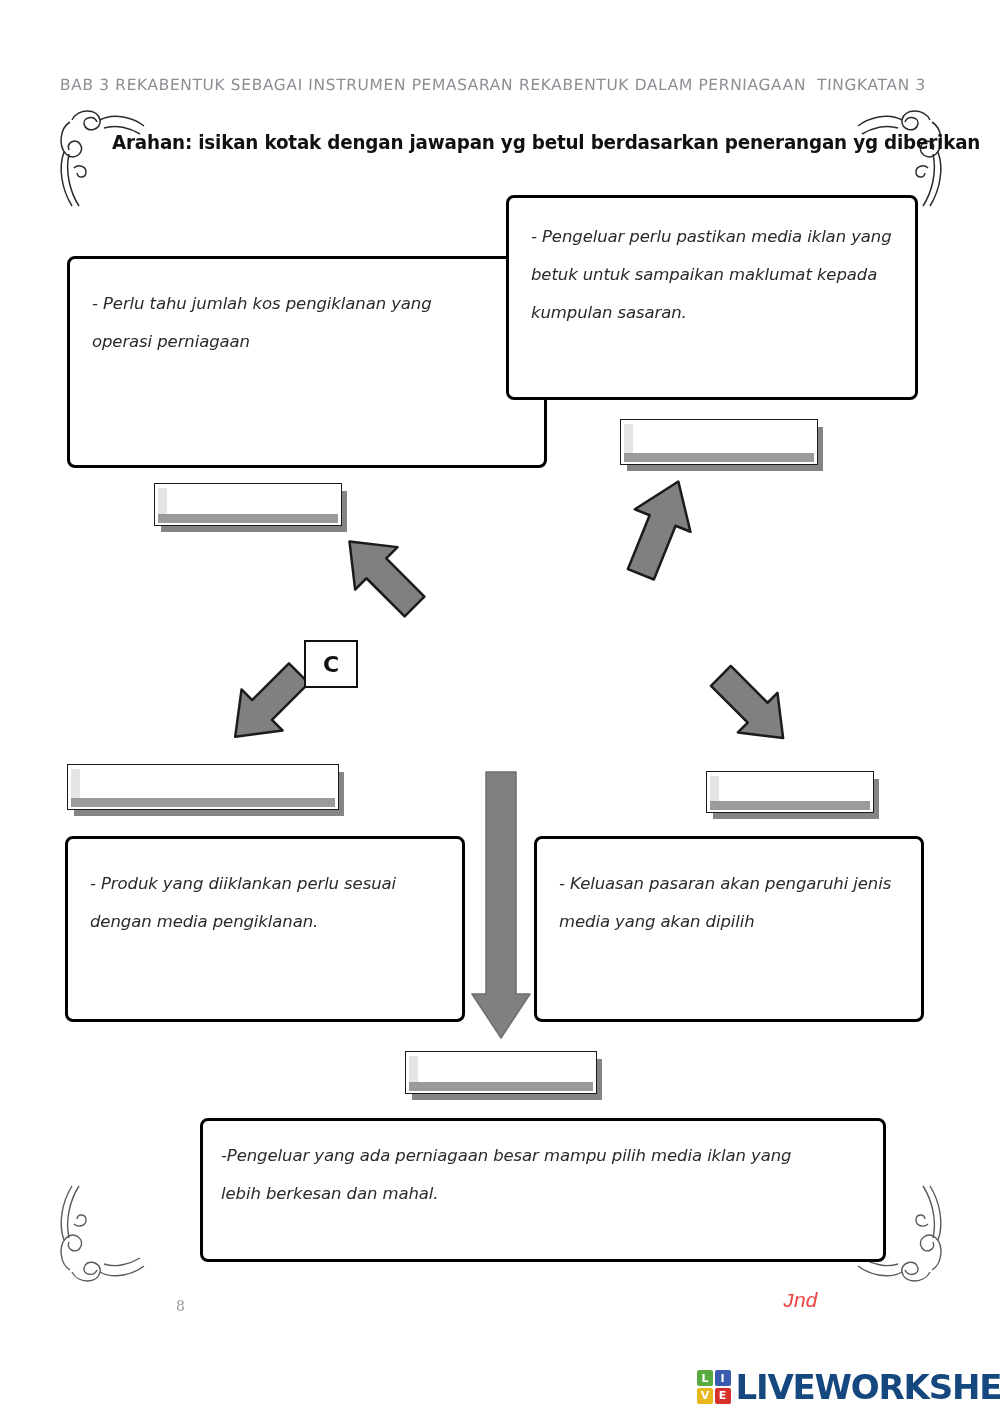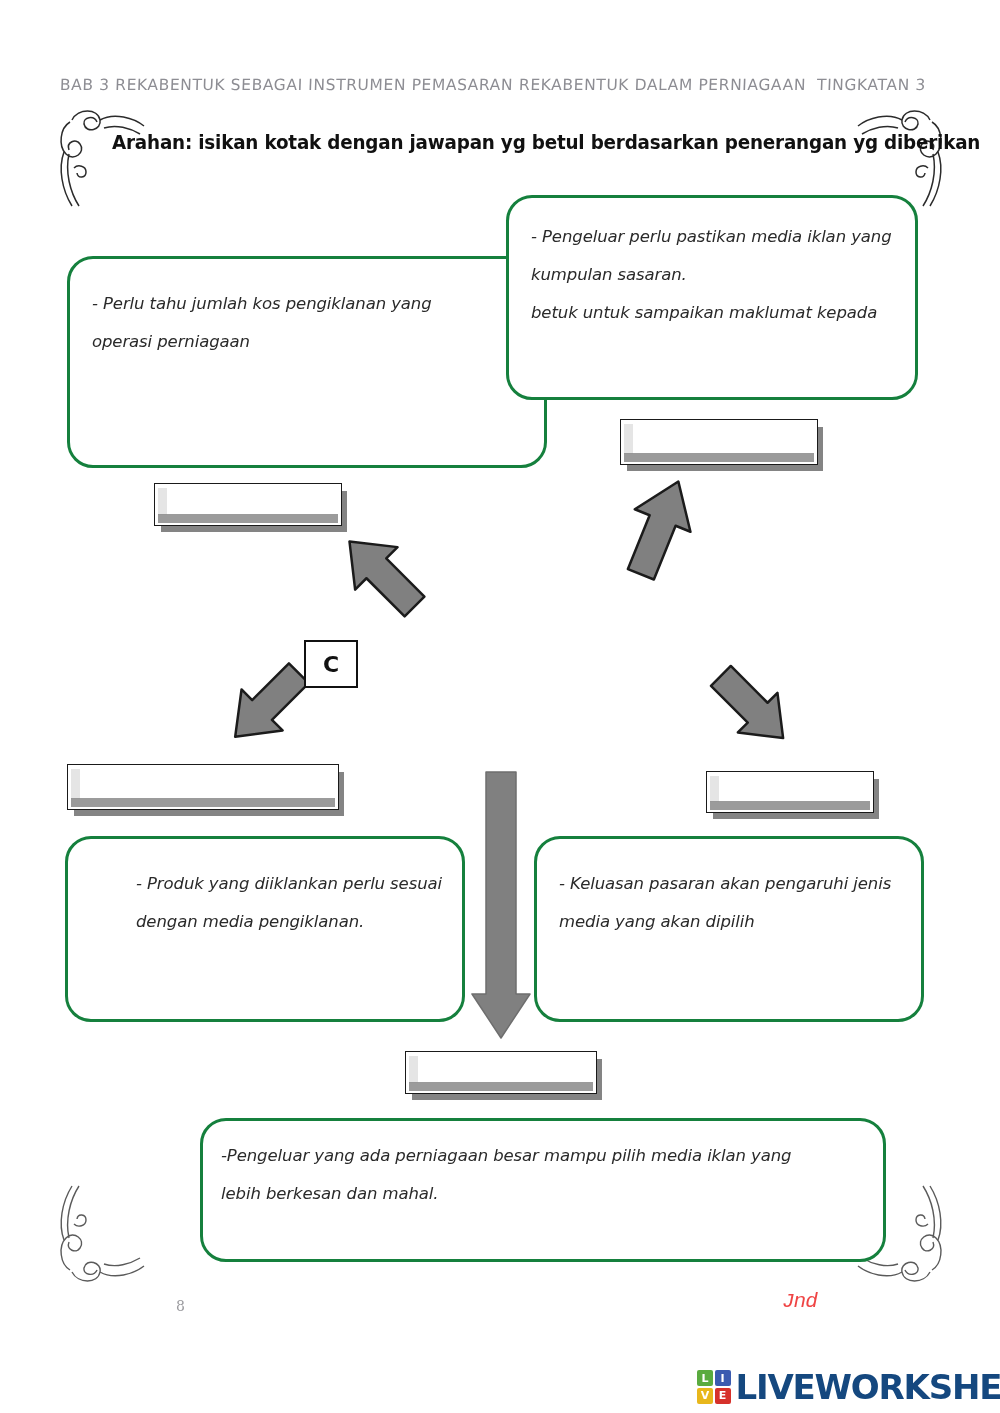--- a/index.html
+++ b/index.html
@@ -51,22 +51,22 @@
   }
 
   
   .swirl { position: absolute; }
   .swirl svg { display: block; }
 
   
   .cbox {
     position: absolute;
     box-sizing: border-box;
-    border: 3px solid #15803d;
-    border-radius: 26px;
+    border: 3px solid #000000;
+    border-radius: 8px;
     background: #ffffff;
   }
   .cbox .txt {
     position: absolute;
     left: 22px;
     right: 18px;
     font-family: "DejaVu Sans", sans-serif;
     font-style: italic;
     font-size: 16.5px;
     line-height: 38px;
@@ -275,22 +275,22 @@
   <div class="cbox" style="left:67px;top:256px;width:480px;height:212px;">
     <div class="txt" style="top:26px;">
       <div>- Perlu tahu jumlah kos pengiklanan yang</div>
       <div>operasi perniagaan</div>
     </div>
   </div>
 
   <div class="cbox" style="left:506px;top:195px;width:412px;height:205px;">
     <div class="txt" style="top:20px;">
       <div>- Pengeluar perlu pastikan media iklan yang</div>
+      <div>betuk untuk sampaikan maklumat kepada</div>
       <div>kumpulan sasaran.</div>
-      <div>betuk untuk sampaikan maklumat kepada</div>
     </div>
   </div>
 
   <div class="abox" style="left:154px;top:483px;width:188px;height:43px;"></div>
 
   <div class="abox" style="left:620px;top:419px;width:198px;height:46px;"></div>
 
   <div class="abox" style="left:67px;top:764px;width:272px;height:46px;"></div>
 
   <div class="abox" style="left:706px;top:771px;width:168px;height:42px;"></div>
@@ -331,21 +331,21 @@
 
   <div class="arrow" style="left:468px;top:770px;">
     <svg width="66" height="272" viewBox="0 0 66 272">
       <path d="M18 2 L48 2 L48 224 L62 224 L33 268 L4 224 L18 224 Z" fill="#808080" stroke="#6e6e6e" stroke-width="1.5" stroke-linejoin="round"></path>
     </svg>
   </div>
 
   <div id="label-c">C</div>
 
   <div class="cbox" style="left:65px;top:836px;width:400px;height:186px;">
-    <div class="txt" style="top:26px;margin-left:46px;">
+    <div class="txt" style="top:26px;">
       <div>- Produk yang diiklankan perlu sesuai</div>
       <div>dengan media pengiklanan.</div>
     </div>
   </div>
 
   <div class="cbox" style="left:534px;top:836px;width:390px;height:186px;padding-left:20px;">
     <div class="txt" style="top:26px;">
       <div>- Keluasan pasaran akan pengaruhi jenis</div>
       <div>media yang akan dipilih</div>
     </div>

